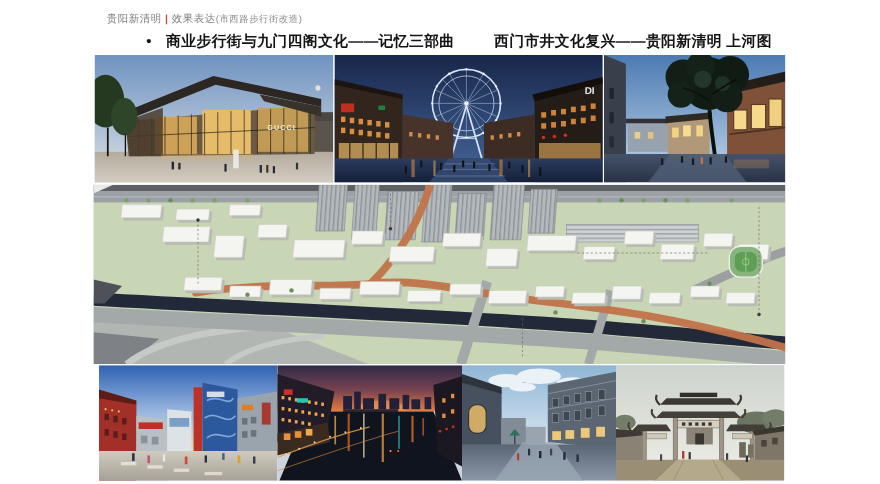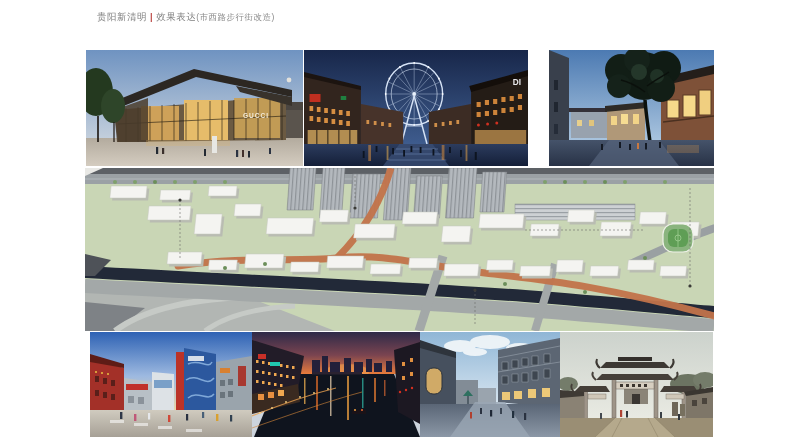--- a/index.html
+++ b/index.html
@@ -9,39 +9,42 @@
   .hdr .div{color:#c0504d;font-weight:bold;margin:0 3px;}
   .hdr .note{font-size:8.5px;color:#8a8a8a;}
   .bullet{position:absolute;left:133px;top:29px;font-size:13.5px;font-weight:bold;color:#141414;
           white-space:nowrap;letter-spacing:.3px;}
   .bullet .mk{display:inline-block;width:18px;}
   .bullet .seg2{margin-left:36px;}
   .fig{position:absolute;overflow:hidden;background:#ccd4dd;}
   .fig svg{display:block;width:100%;height:100%;}
   
   #t1{left:86px;top:50px;width:217px;height:116px;}
-  #t2{left:304px;top:50px;width:224px;height:116px;}
+  #t2{left:304px;top:50px;width:244px;height:116px;}
   #t3{left:549px;top:50px;width:165px;height:116px;}
   
   #mp{left:85px;top:168px;width:629px;height:163px;}
   
   #b1{left:90px;top:332px;width:162px;height:105px;}
   #b2{left:252px;top:332px;width:168px;height:105px;}
   #b3{left:420px;top:332px;width:140px;height:105px;}
   #b4{left:560px;top:332px;width:153px;height:105px;}
 </style>
 </head>
 <body>
 
 <div class="slide">
 
   <div class="hdr">
     <span>贵阳新清明</span><span class="div">|</span><span>效果表达</span><span class="note">(市西路步行街改造)</span>
   </div>
 
+  <div class="bullet">
+    <span class="mk">•</span><span>商业步行街与九门四阁文化——记忆三部曲</span><span class="seg2">西门市井文化复兴——贵阳新清明 上河图</span>
+  </div>
 
   <div class="fig" id="t1">
     <svg viewBox="0 0 217 116" preserveAspectRatio="none">
       <defs>
         <linearGradient id="sky1" x1="0" y1="0" x2="0" y2="1">
           <stop offset="0" stop-color="#6f93c1"></stop>
             <stop offset="1" stop-color="#c6d1dd"></stop>
         </linearGradient>
         <linearGradient id="plz1" x1="0" y1="0" x2="0" y2="1">
           <stop offset="0" stop-color="#b3ab9e"></stop>

